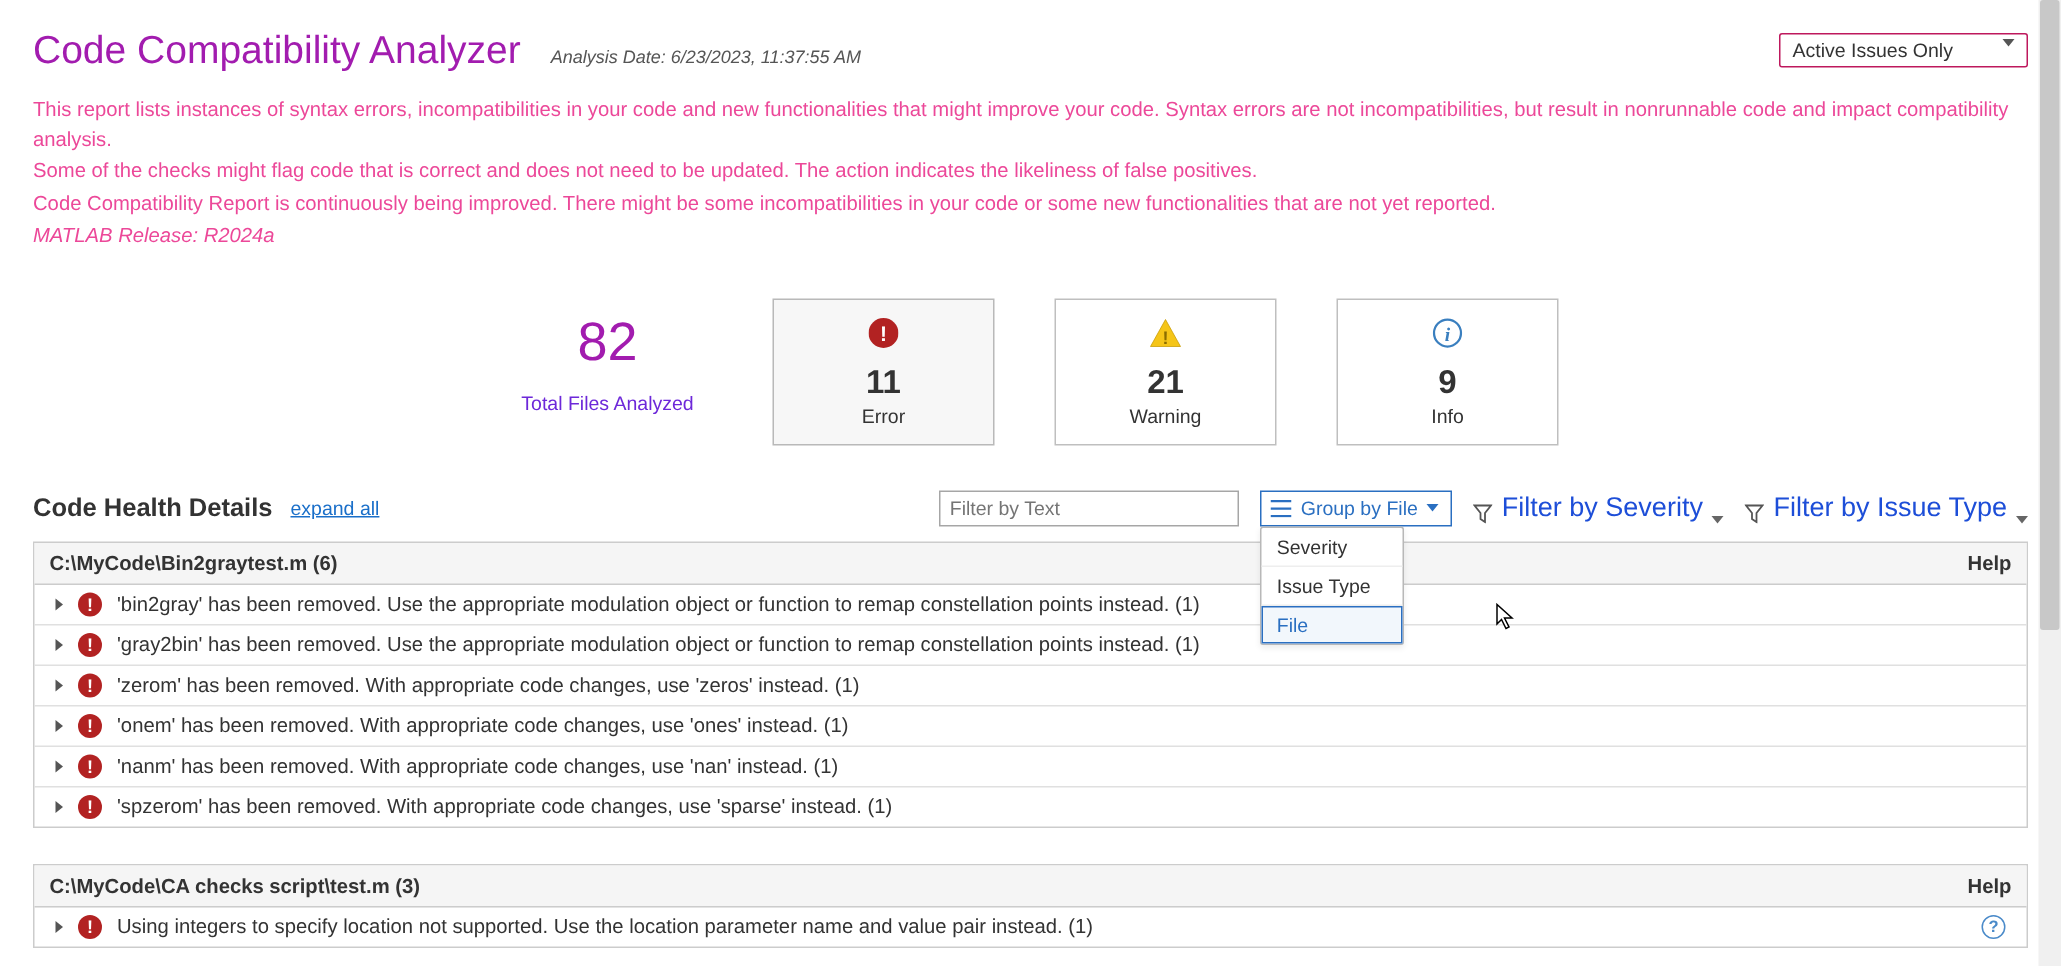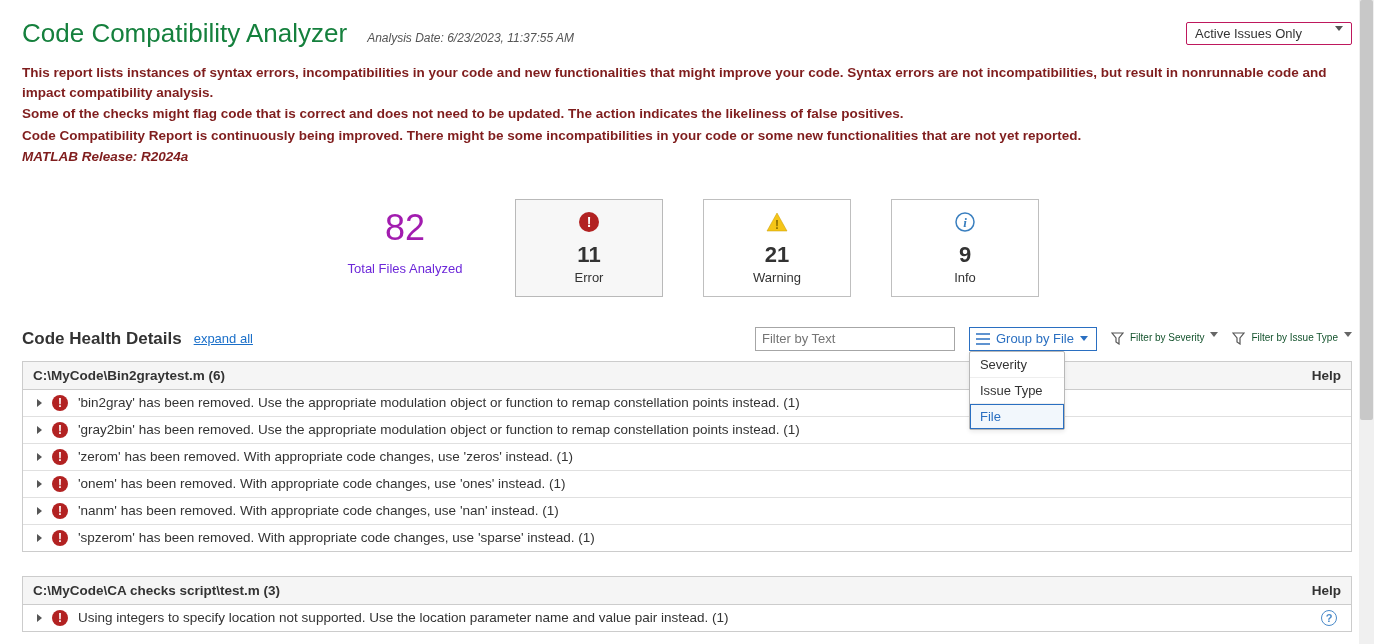--- a/index.html
+++ b/index.html
@@ -14,21 +14,21 @@
   }
   .header-row {
     display: flex;
     align-items: baseline;
     margin-bottom: 14px;
     position: relative;
   }
   .title {
     font-size: 26px;
     font-weight: 400;
-    color: #15803d;
+    color: #a21caf;
     margin-right: 20px;
   }
   .analysis-date {
     font-style: italic;
     font-size: 12px;
     color: #555;
   }
   .filter-dropdown {
     position: absolute;
     right: 0;
@@ -45,23 +45,22 @@
   }
   .filter-dropdown .caret {
     width: 0; height: 0;
     border-left: 4px solid transparent;
     border-right: 4px solid transparent;
     border-top: 5px solid #555;
   }
   .description p {
     font-size: 13.5px;
     line-height: 1.45;
-    color: #7f1d1d;
+    color: #ec4899;
     margin-bottom: 2px;
-    font-weight: bold;
   }
   .release {
     font-style: italic;
     margin-top: 2px;
     color: #333;
   }
   .summary-row {
     display: flex;
     justify-content: center;
     margin: 32px 0 30px 0;
@@ -150,24 +149,24 @@
   }
   .toolbar-btn .caret, .toolbar-nb .caret {
     width: 0; height: 0;
     border-left: 4px solid transparent;
     border-right: 4px solid transparent;
     border-top: 5px solid #666;
   }
   .toolbar-btn.active .caret { border-top-color: #2a6fc1; }
   .toolbar-nb {
     display:flex;
-    align-items:flex-start;
+    align-items:flex-end;
     gap:6px;
-    font-size:10px;
-    color:#14532d;
+    font-size:18px;
+    color:#1d4ed8;
     cursor:pointer;
   }
   .file-group {
     border: 1px solid #ccc;
     margin-bottom: 24px;
   }
   .file-header {
     background: #f5f5f5;
     border-bottom: 1px solid #ccc;
     padding: 6px 10px;

